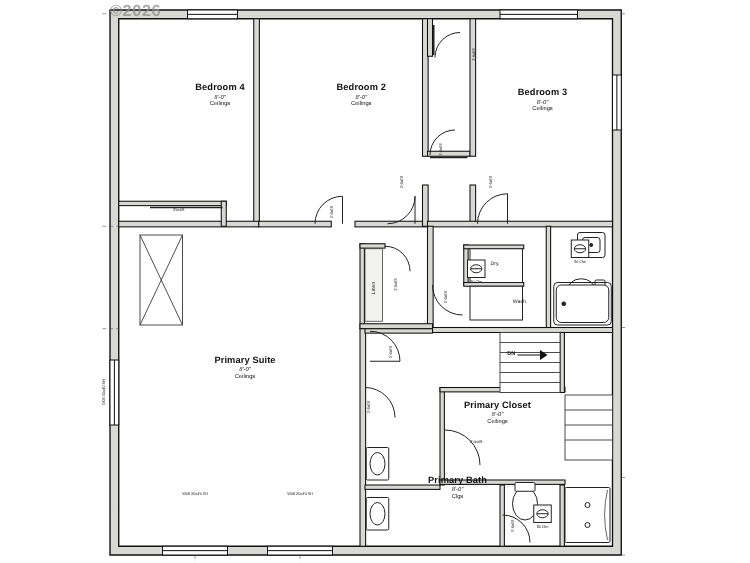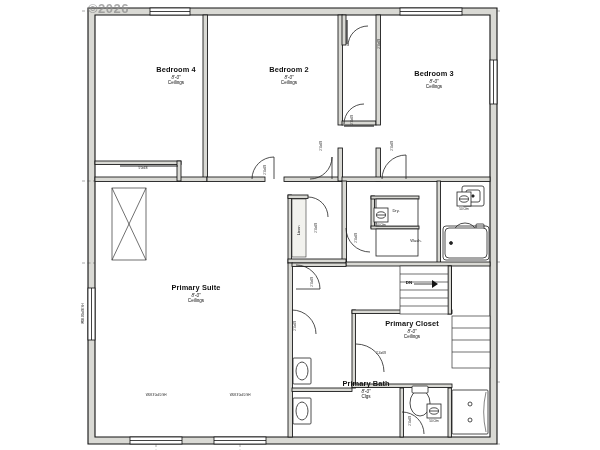--- a/index.html
+++ b/index.html
@@ -284,21 +284,21 @@
     <div class="room-sub">8'-0"</div>
     <div class="room-sub2">Ceilings</div>
   </div>
 
   <div class="lbl" style="left:196px; top:284px;">
     <div class="room-name">Primary Suite</div>
     <div class="room-sub">8'-0"</div>
     <div class="room-sub2">Ceilings</div>
   </div>
 
-  <div class="lbl" style="left:412px; top:320px;">
+  <div class="lbl" style="left:398px; top:320px;">
     <div class="room-name">Primary Closet</div>
     <div class="room-sub">8'-0"</div>
     <div class="room-sub2">Ceilings</div>
   </div>
 
   <div class="lbl" style="left:366px; top:380px;text-align:center;">
     <div class="room-name">Primary Bath</div>
     <div class="room-sub">8'-0"</div>
     <div class="room-sub2">Clgs</div>
   </div>

